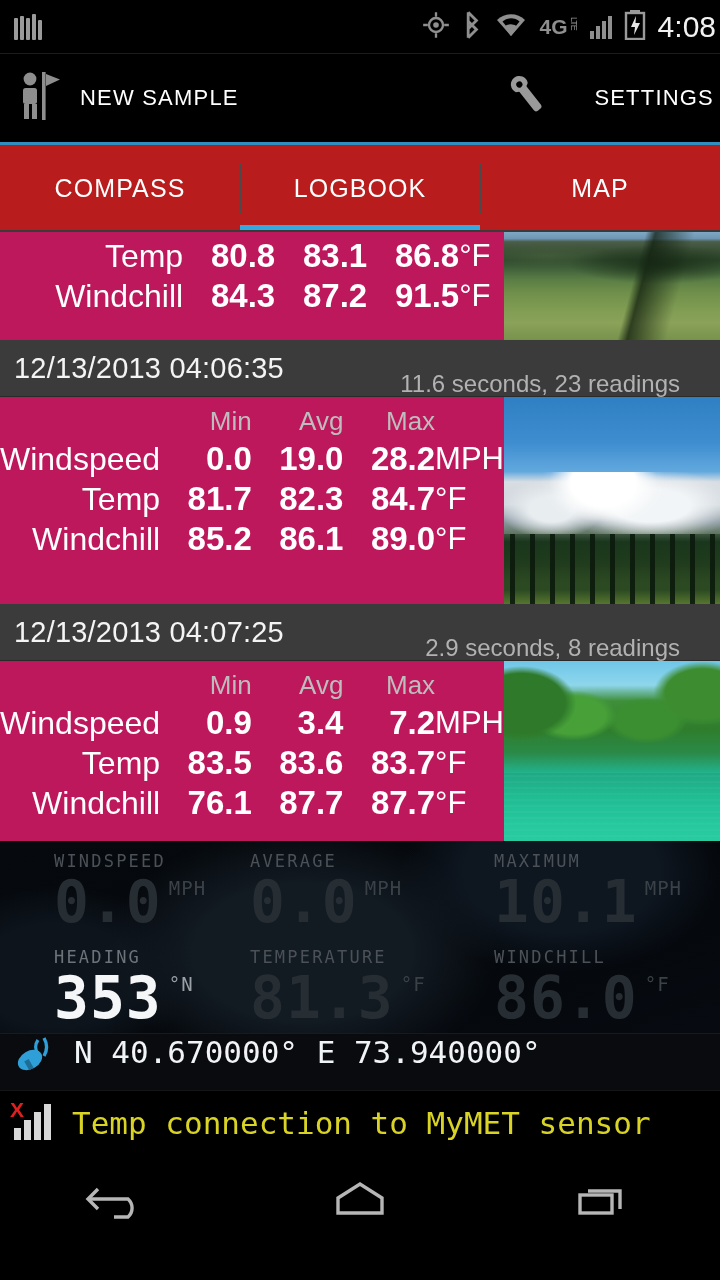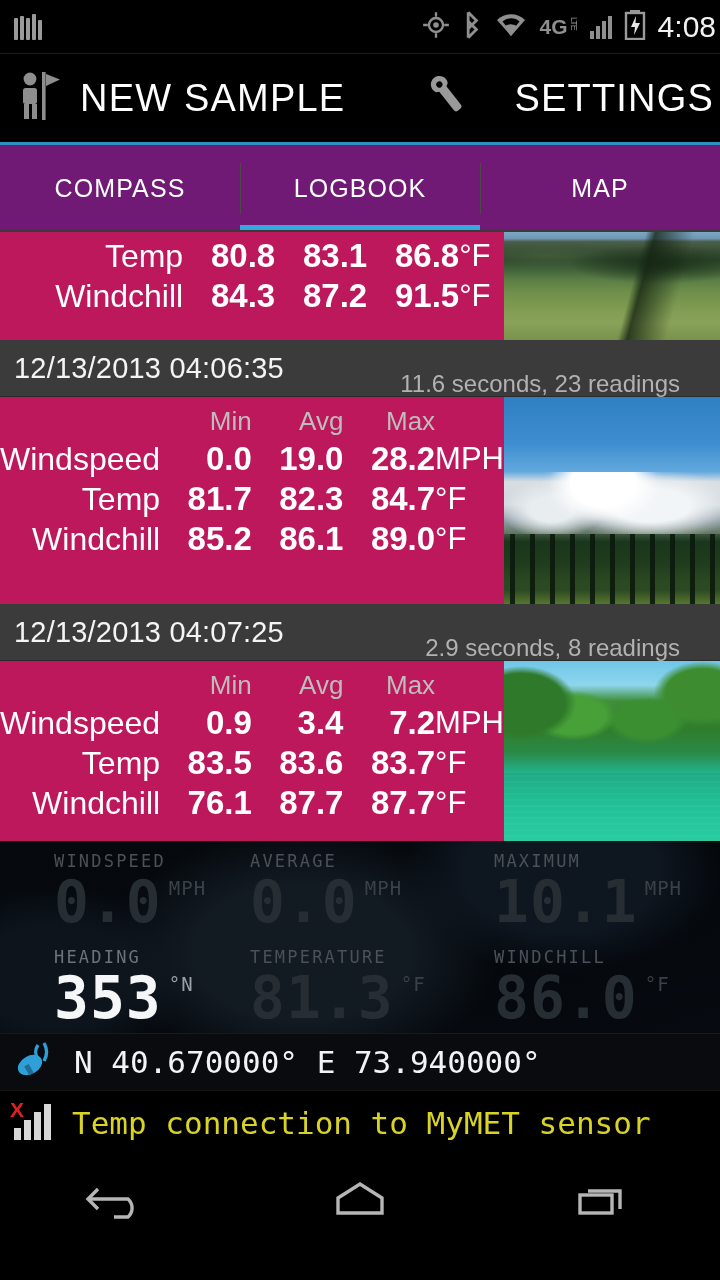--- a/index.html
+++ b/index.html
@@ -45,26 +45,26 @@
   .actionbar {
     height: 91px; width: 720px;
     background: #000;
     display: flex; align-items: center;
     border-bottom: 3px solid #2f8fc0;
   }
   .ab-btn { display:flex; align-items:center; gap: 18px; cursor:pointer; }
   .ab-new { padding-left: 18px; }
   .ab-set { margin-left: auto; padding-right: 6px; gap: 39px; }
   .ab-label {
-    color:#fff; font-size: 38px; letter-spacing: 1.2px;
+    color:#fff; font-size: 22px; letter-spacing: 1.2px;
     font-family:"Liberation Sans", sans-serif;
   }
 
   
-  .tabs { height: 87px; width:720px; background:#701a75; display:flex; position:relative; }
+  .tabs { height: 87px; width:720px; background:#b91c1c; display:flex; position:relative; }
   .tab {
     flex:1; display:flex; align-items:center; justify-content:center;
     color:#fff; font-size:25px; letter-spacing:1.1px; cursor:pointer;
     position:relative; font-family:"Liberation Sans", sans-serif;
   }
   .tab + .tab::before {
     content:""; position:absolute; left:0; top:18px; bottom:18px;
     width:1px; background:#4a4a4a;
   }
   .tab.active::after {
@@ -197,21 +197,21 @@
   .lcd-cell.dim .lcd-val { color:#262d33; }
   .lcd-unit {
     font-family:"DejaVu Sans Mono", monospace;
     font-size:19px; color:#9aa1a6; margin-left:7px; margin-top:4px; letter-spacing:1px;
   }
   .lcd-cell.dim .lcd-unit { color:#3a4147; }
 
   
   .gpsbar {
     width:720px; height:57px; background:#090b0e;
-    display:flex; align-items:center; gap:16px; padding-left:14px;
+    display:flex; align-items:flex-start; gap:16px; padding-left:14px;
     border-top:1px solid #171a1e;
   }
   .gps-text {
     font-family:"DejaVu Sans Mono", monospace;
     font-size:31px; color:#f1f4f6; letter-spacing:0px; white-space:nowrap;
   }
 
   
   .warnbar {
     width:720px; height:64px; background:#000;

